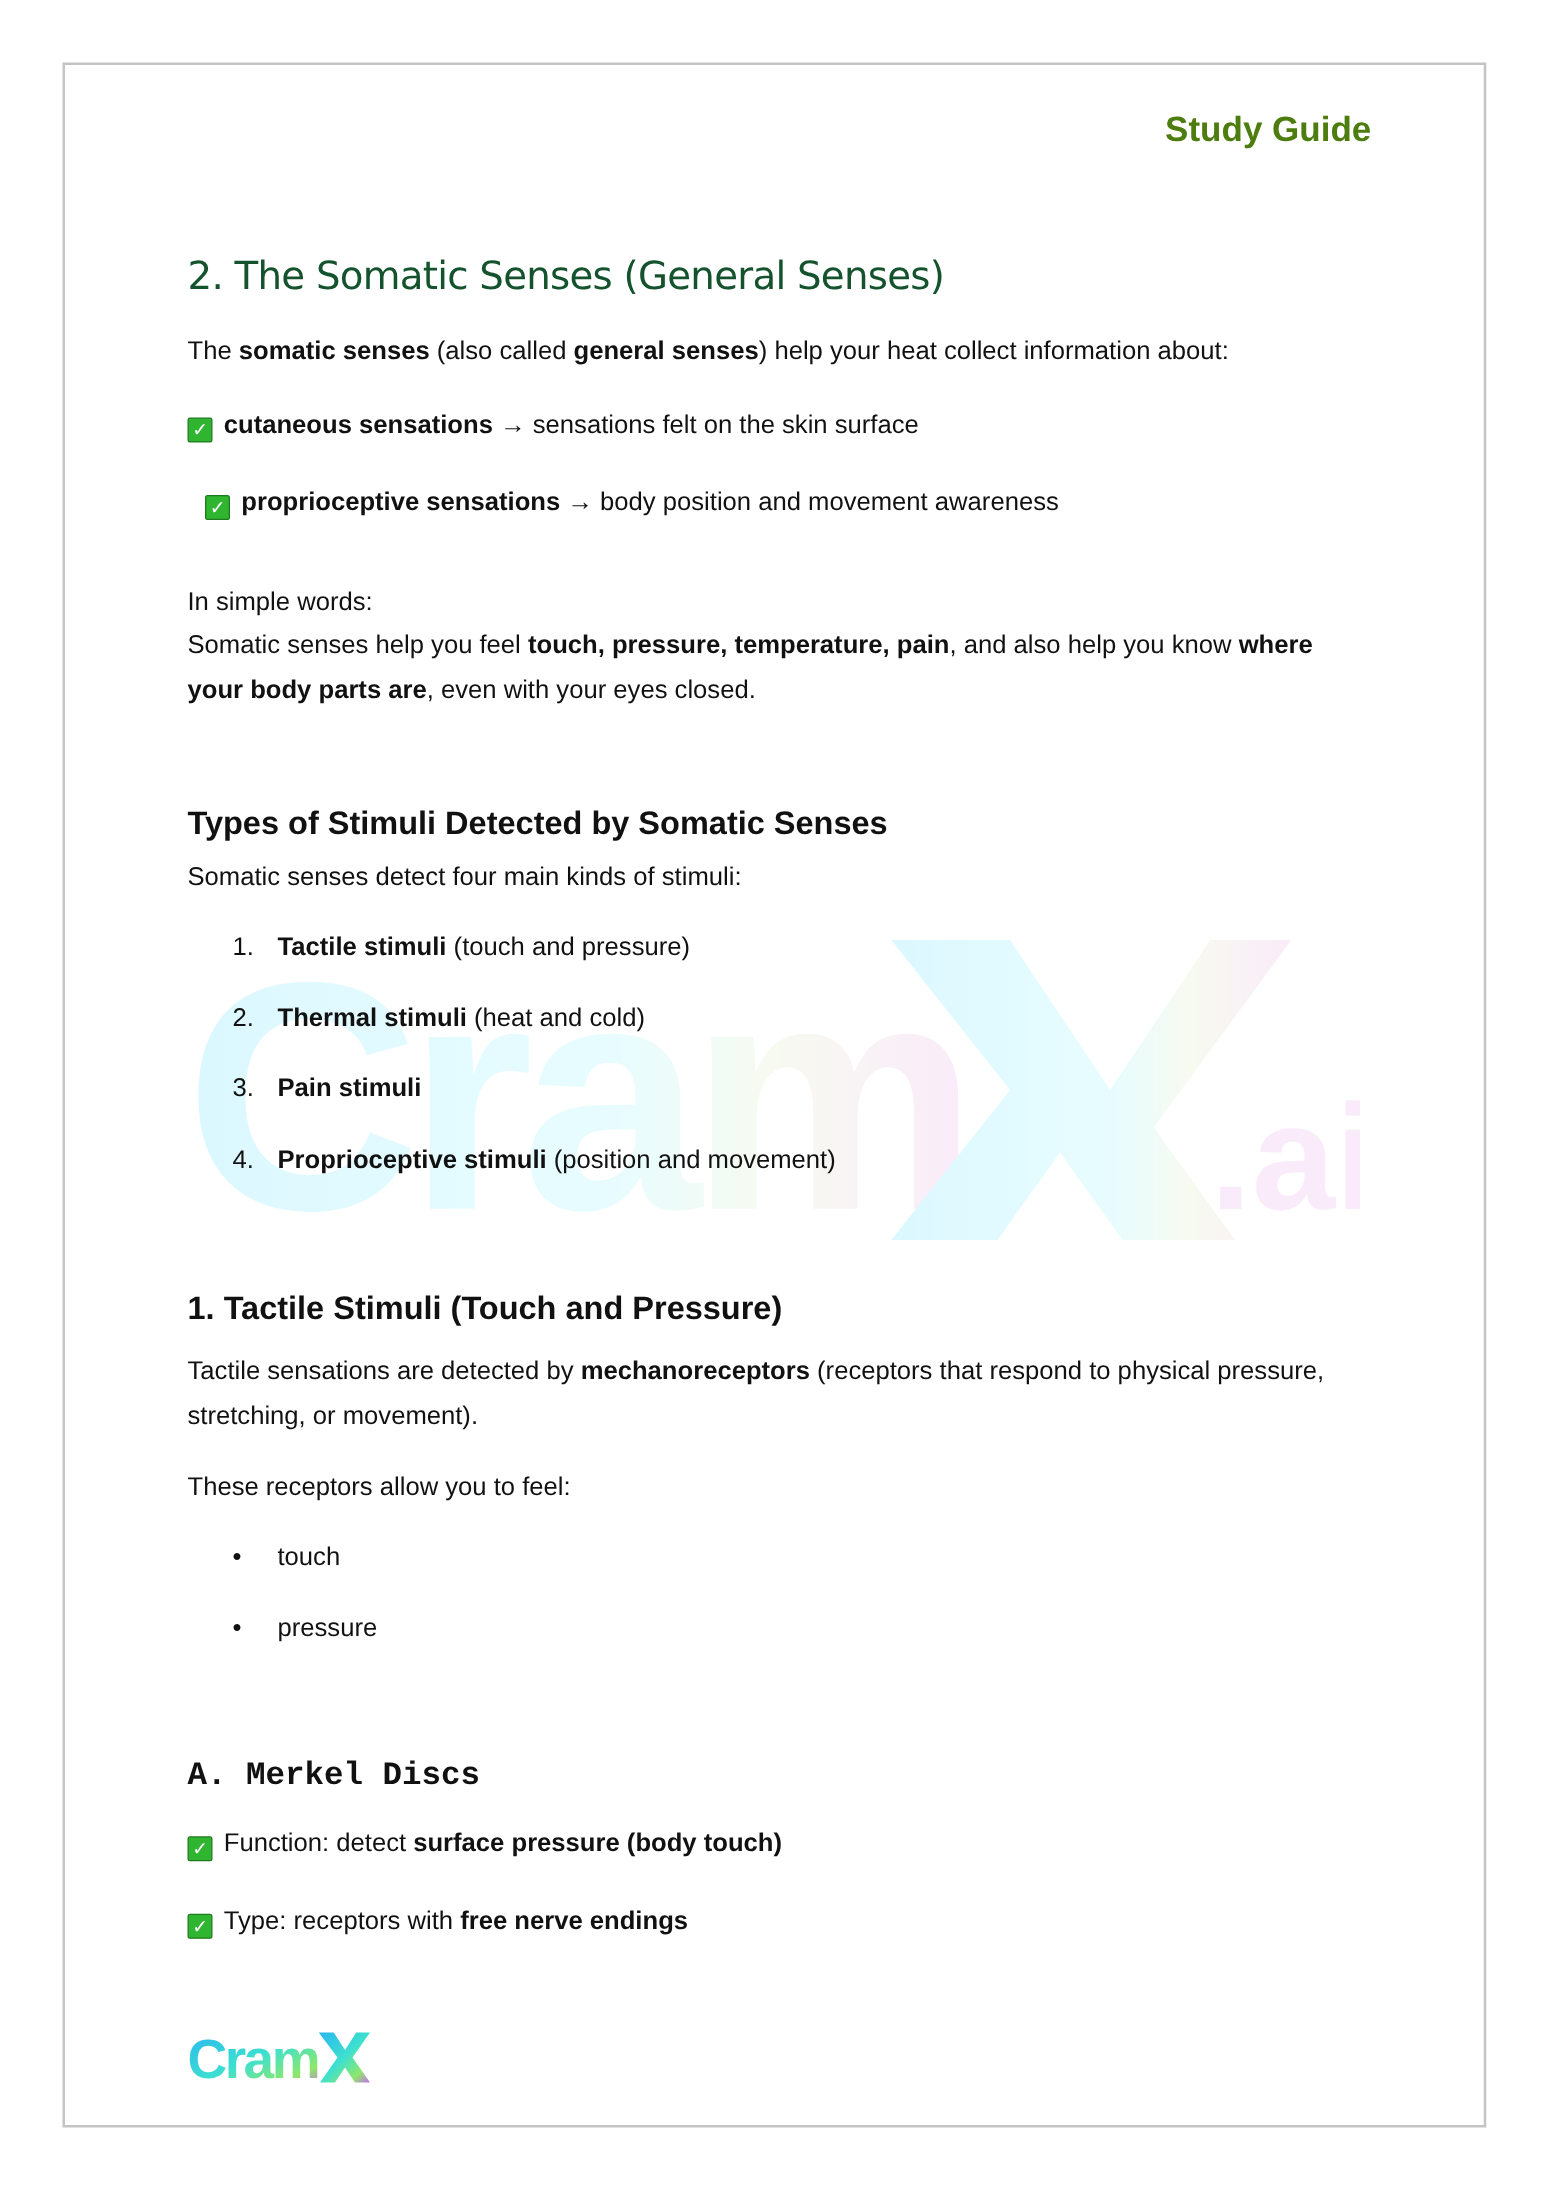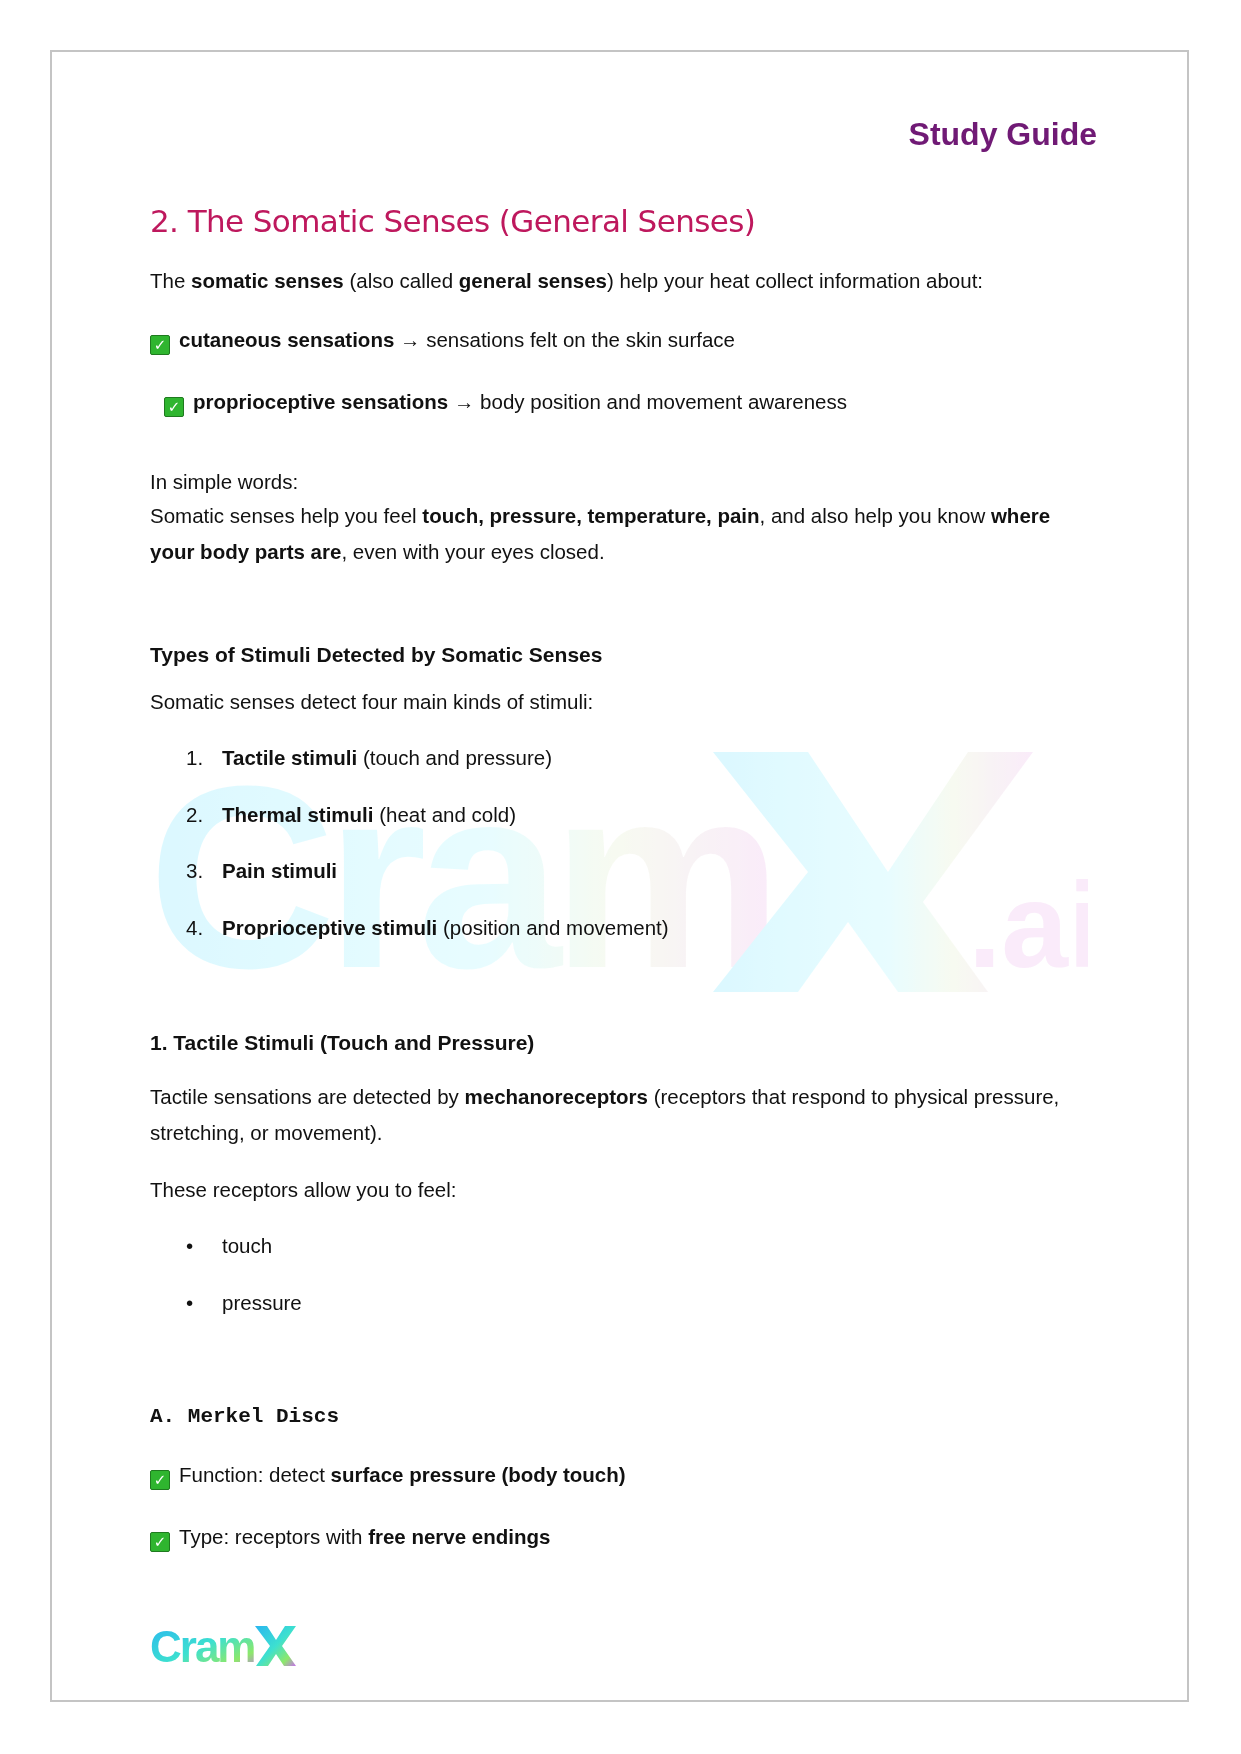--- a/index.html
+++ b/index.html
@@ -1,25 +1,25 @@
 <!DOCTYPE html>
 <html><head>
 <meta charset="utf-8">
 <style>
   html, body { margin: 0; padding: 0; background: #ffffff; }
   body { width: 1241px; height: 1754px; position: relative; overflow: hidden;
          font-family: "Liberation Sans", sans-serif; color: #111; }
   .page { position: absolute; left: 50px; top: 50px; width: 1139px; height: 1652px;
           border: 2px solid #c4c4c4; box-sizing: border-box; background: #fff; }
   .abs { position: absolute; white-space: nowrap; }
-  .header-title { right: 144px; top: 88px; font-size: 32px; font-weight: bold; color: #701a75; margin-top: 28px; }
-  .section-title { left: 150px; top: 203px; font-size: 31px; color: #be185d;
+  .header-title { right: 144px; top: 88px; font-size: 28px; font-weight: bold; color: #4d7c0f; }
+  .section-title { left: 150px; top: 203px; font-size: 31px; color: #14532d;
                    font-family: "DejaVu Sans", sans-serif; letter-spacing: -0.6px; font-weight: normal; }
   .para { font-size: 20.5px; color: #111; line-height: 36px; }
-  .subhead { font-size: 21px; font-weight: bold; color: #111; }
+  .subhead { font-size: 26px; font-weight: bold; color: #111; }
   b { font-weight: bold; }
   .check { display: inline-block; width: 20px; height: 20px; background: #2fb52f;
            border: 1px solid #1f7a1f; box-sizing: border-box; color: #fff; font-size: 15px;
            line-height: 18px; text-align: center; vertical-align: -3px; margin-right: 9px;
            border-radius: 2px; font-family: "DejaVu Sans", sans-serif; }
   .num { display: inline-block; width: 36px; }
   .bullet { display: inline-block; width: 36px; }
   .watermark { position: absolute; left: 148px; top: 752px; width: 940px; height: 240px;
                pointer-events: none; opacity: 0.55; }
   .logo { position: absolute; left: 150px; top: 1622px; }

